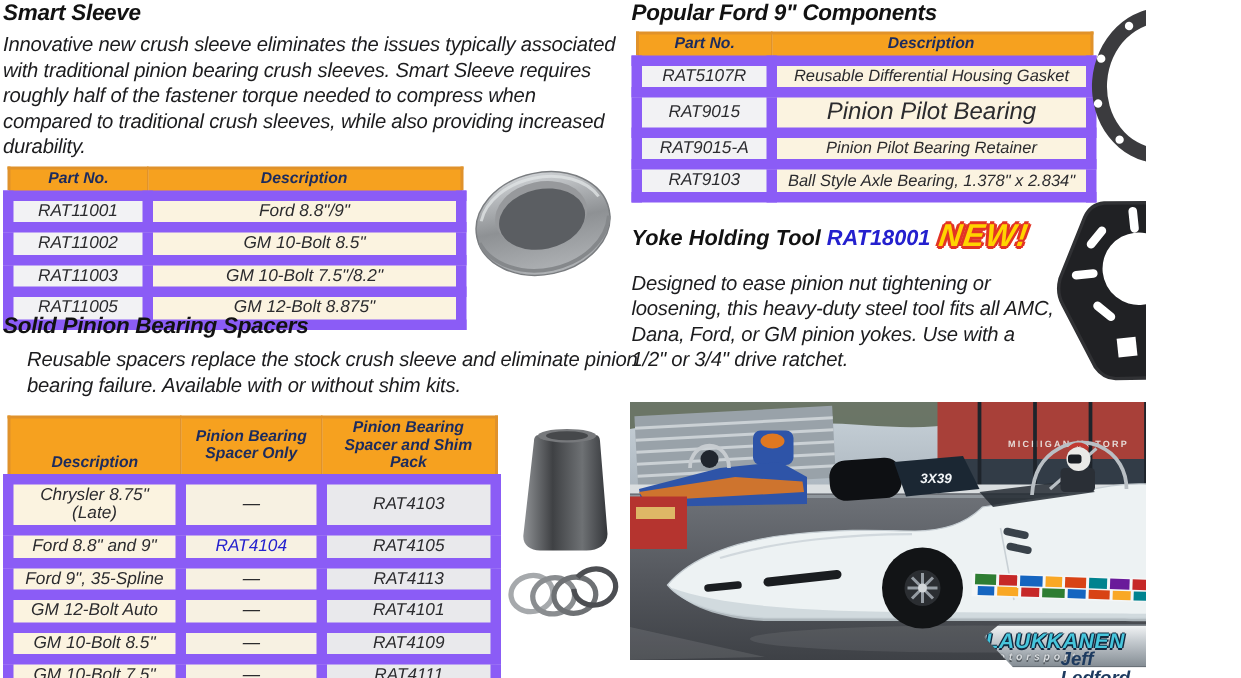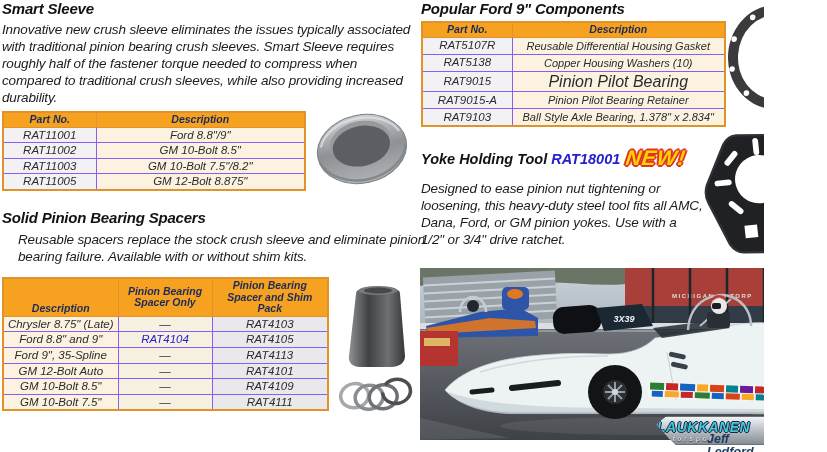--- a/index.html
+++ b/index.html
@@ -4,21 +4,21 @@
 <style>
   * { margin:0; padding:0; box-sizing:border-box; }
   body { font-family:"Liberation Sans", sans-serif; background:#fff; }
   #page { position:relative; width:764px; height:452px; background:#fff; overflow:hidden;text-decoration:underline; }
 
   .sec-title { position:absolute; font:italic 700 15px/1.1 "Liberation Sans",sans-serif; color:#121212; letter-spacing:-0.2px; }
   .body-text { position:absolute; font:italic 400 13.5px/17px "Liberation Sans",sans-serif; color:#1c1c1e; letter-spacing:-0.15px; }
 
   table.cat { position:absolute; border-collapse:collapse; table-layout:fixed; border:2px solid #E0922B; }
   table.cat th { background:#F6A11F; color:#1B2B5E; font:italic 700 10.5px/1.1 "Liberation Sans",sans-serif; border:1px solid #E0922B; padding:1px 7px; text-align:center; }
-  table.cat td { border:1px solid #8b5cf6; font:italic 400 11.5px/1.1 "Liberation Sans",sans-serif; color:#2b2b2e; text-align:center; padding:1px 2px; height:14px; }
+  table.cat td { border:7px solid #8b5cf6; font:italic 400 11.5px/1.1 "Liberation Sans",sans-serif; color:#2b2b2e; text-align:center; padding:1px 2px; height:14px; }
   td.part { font:italic 700 11.5px/1.1 "Liberation Sans",sans-serif; color:#2420CE; background:#F2F2F4; }
   td.desc { background:#FBF3E0; }
   td.mid  { background:#F7F1E2; font-weight:700; color:#333; }
   td.kit  { background:#E9E9EC; font:italic 700 11.5px/1.1 "Liberation Sans",sans-serif; color:#2420CE; }
 
   .yoke-title { position:absolute; font:italic 700 14.5px/1.1 "Liberation Sans",sans-serif; color:#121212; }
   .yoke-part  { color:#2420CE; }
   .new-badge { position:absolute; font:italic 900 21px/1 "Liberation Sans",sans-serif; color:#FFD400; transform:skewX(-8deg);
        text-shadow:-2px 0 0 #E23324, 2px 0 0 #E23324, 0 -2px 0 #E23324, 0 2px 0 #E23324,
                    -1px -1px 0 #E23324, 1px -1px 0 #E23324, -1px 1px 0 #E23324, 1px 1px 0 #E23324; letter-spacing:1px; }
@@ -165,24 +165,20 @@
         <col style="width:213px">
       </colgroup>
     <tbody>
         <tr>
       <th>Part No.</th>
       <th>Description</th>
     </tr>
     <tr style="height:17px;">
       <td class="part">RAT5107R</td>
       <td class="desc" style="font-size:11px;">Reusable Differential Housing Gasket</td>
-    </tr>
-    <tr style="height:17px;">
-      <td class="part">RAT5138</td>
-      <td class="desc" style="font-size:11px;">Copper Housing Washers (10)</td>
     </tr>
     <tr style="height:17px;">
       <td class="part">RAT9015</td>
       <td class="desc" style="font-size:16px;">Pinion Pilot Bearing</td>
     </tr>
     <tr style="height:17px;">
       <td class="part">RAT9015-A</td>
       <td class="desc" style="font-size:11px;">Pinion Pilot Bearing Retainer</td>
     </tr>
     <tr style="height:17px;margin-left:25px;">

